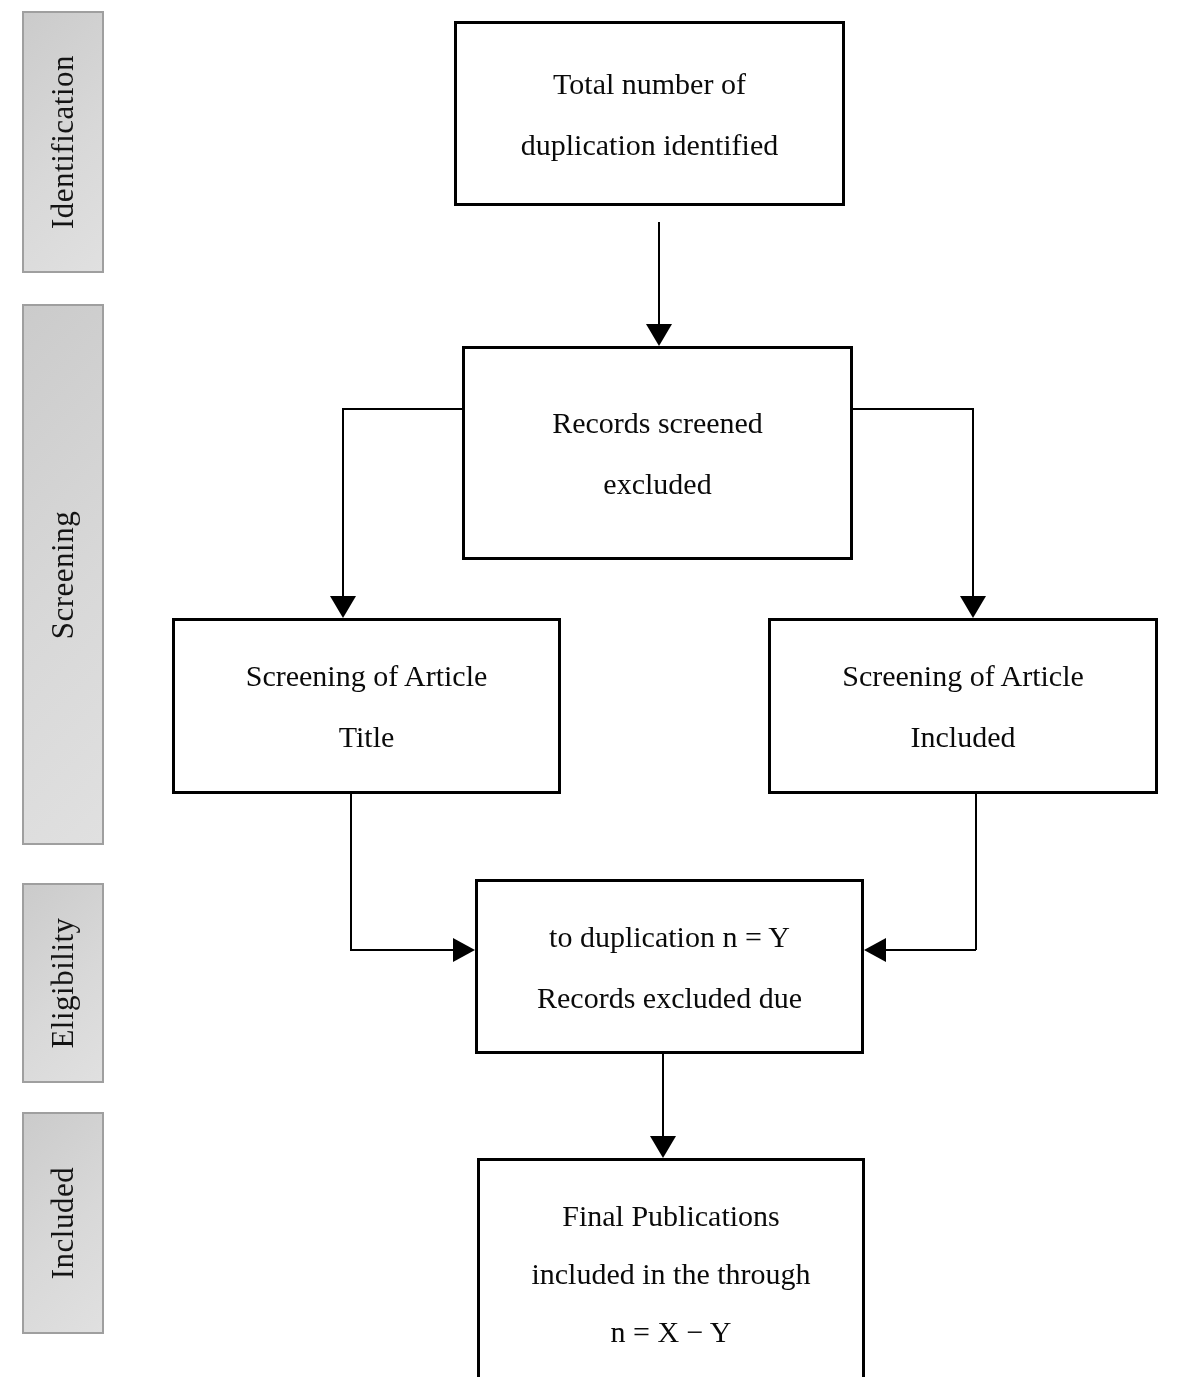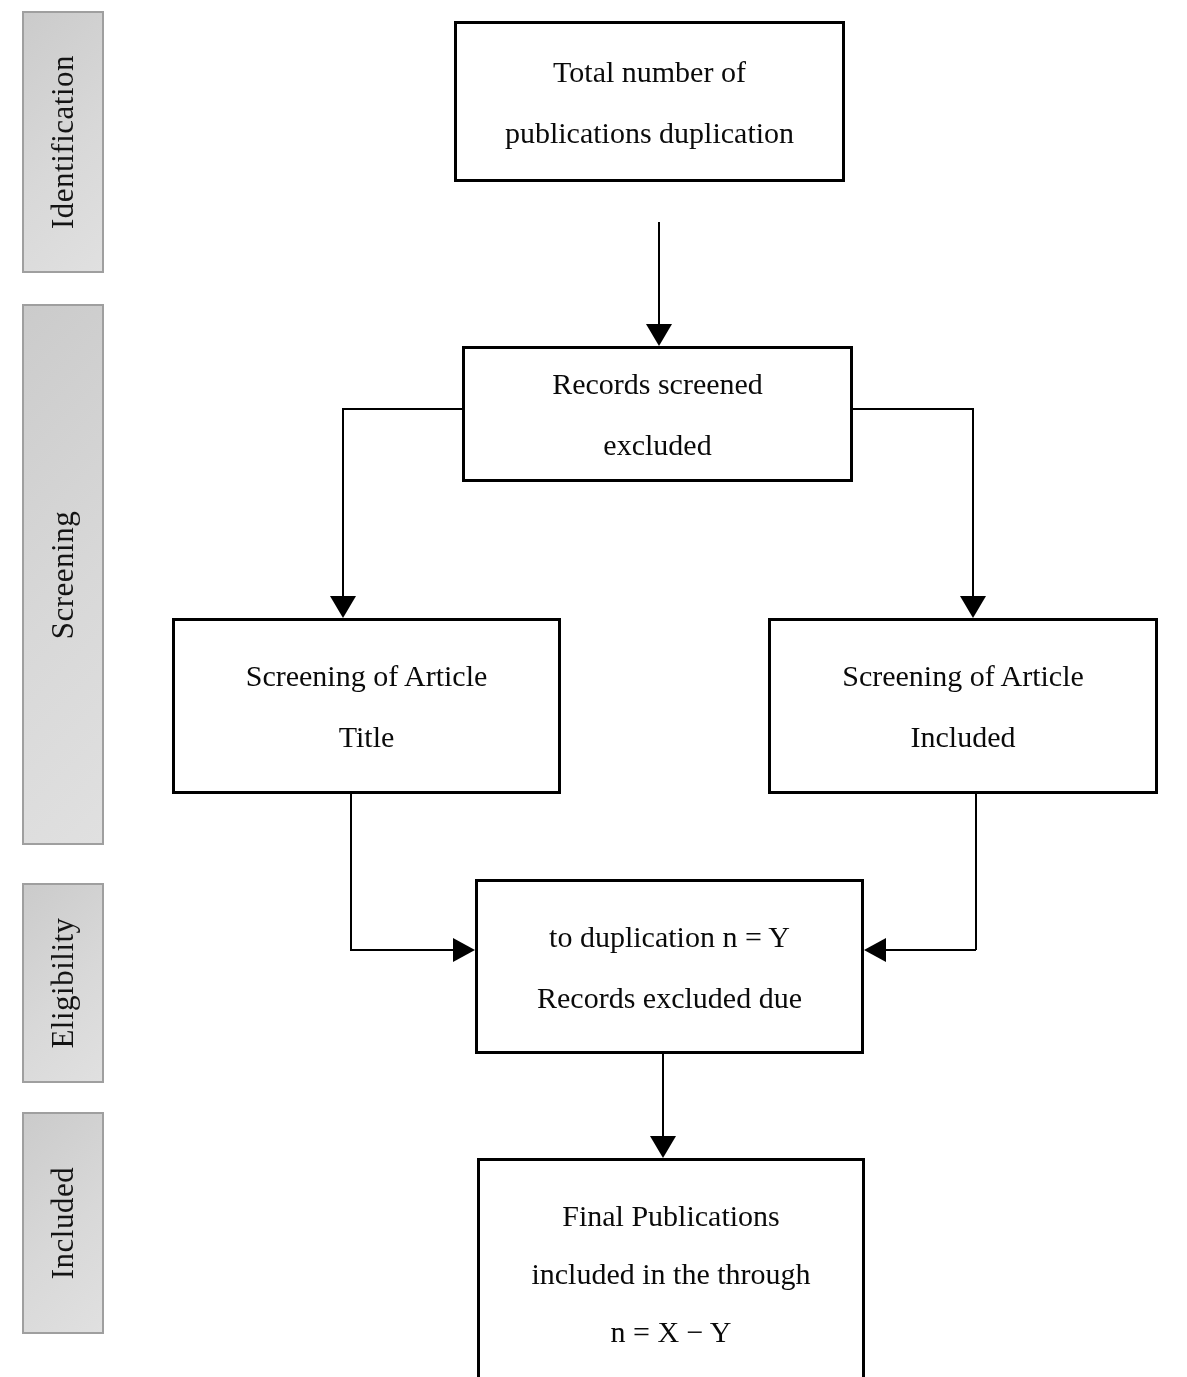--- a/index.html
+++ b/index.html
@@ -48,22 +48,22 @@
     border: 3px solid #000000;
     box-sizing: border-box;
     display: flex;
     flex-direction: column;
     align-items: center;
     justify-content: center;
     text-align: center;
     font-size: 30px;
     line-height: 61px;
   }
-  #node-total    { left: 454px; top: 21px;   width: 391px; height: 161px; }
-  #node-screened { left: 462px; top: 346px;  width: 391px; height: 136px; }
+  #node-total    { left: 454px; top: 21px;   width: 391px; height: 185px; }
+  #node-screened { left: 462px; top: 346px;  width: 391px; height: 214px; }
   #node-title    { left: 172px; top: 618px;  width: 389px; height: 176px; }
   #node-abstract { left: 768px; top: 618px;  width: 390px; height: 176px; }
   #node-excluded { left: 475px; top: 879px;  width: 389px; height: 175px; }
   #node-final    { left: 477px; top: 1158px; width: 388px; height: 232px; line-height: 58px; }
 
   
   .line {
     position: absolute;
     background: #000000;
   }
@@ -101,21 +101,21 @@
   </div>
   <div class="stage" id="stage-eligibility">
     <span class="stage-text">Eligibility</span>
   </div>
   <div class="stage" id="stage-included">
     <span class="stage-text">Included</span>
   </div>
 
   <div class="node" id="node-total">
     <div>Total number of</div>
-    <div>publications duplication</div>
+    <div>duplication identified</div>
   </div>
 
   <div class="node" id="node-screened">
     <div>Records screened</div>
     <div>excluded</div>
   </div>
 
   <div class="node" id="node-title">
     <div>Screening of Article</div>
     <div>Title</div>

